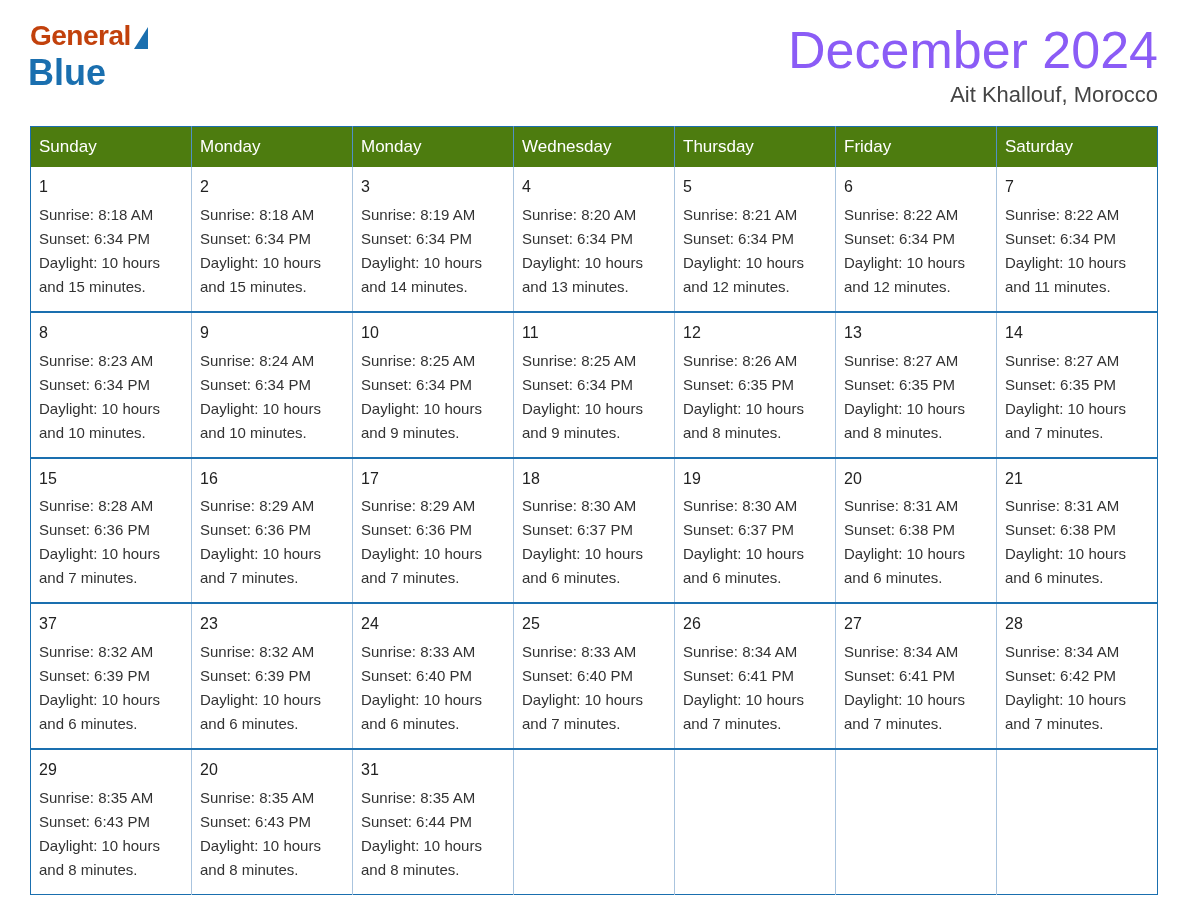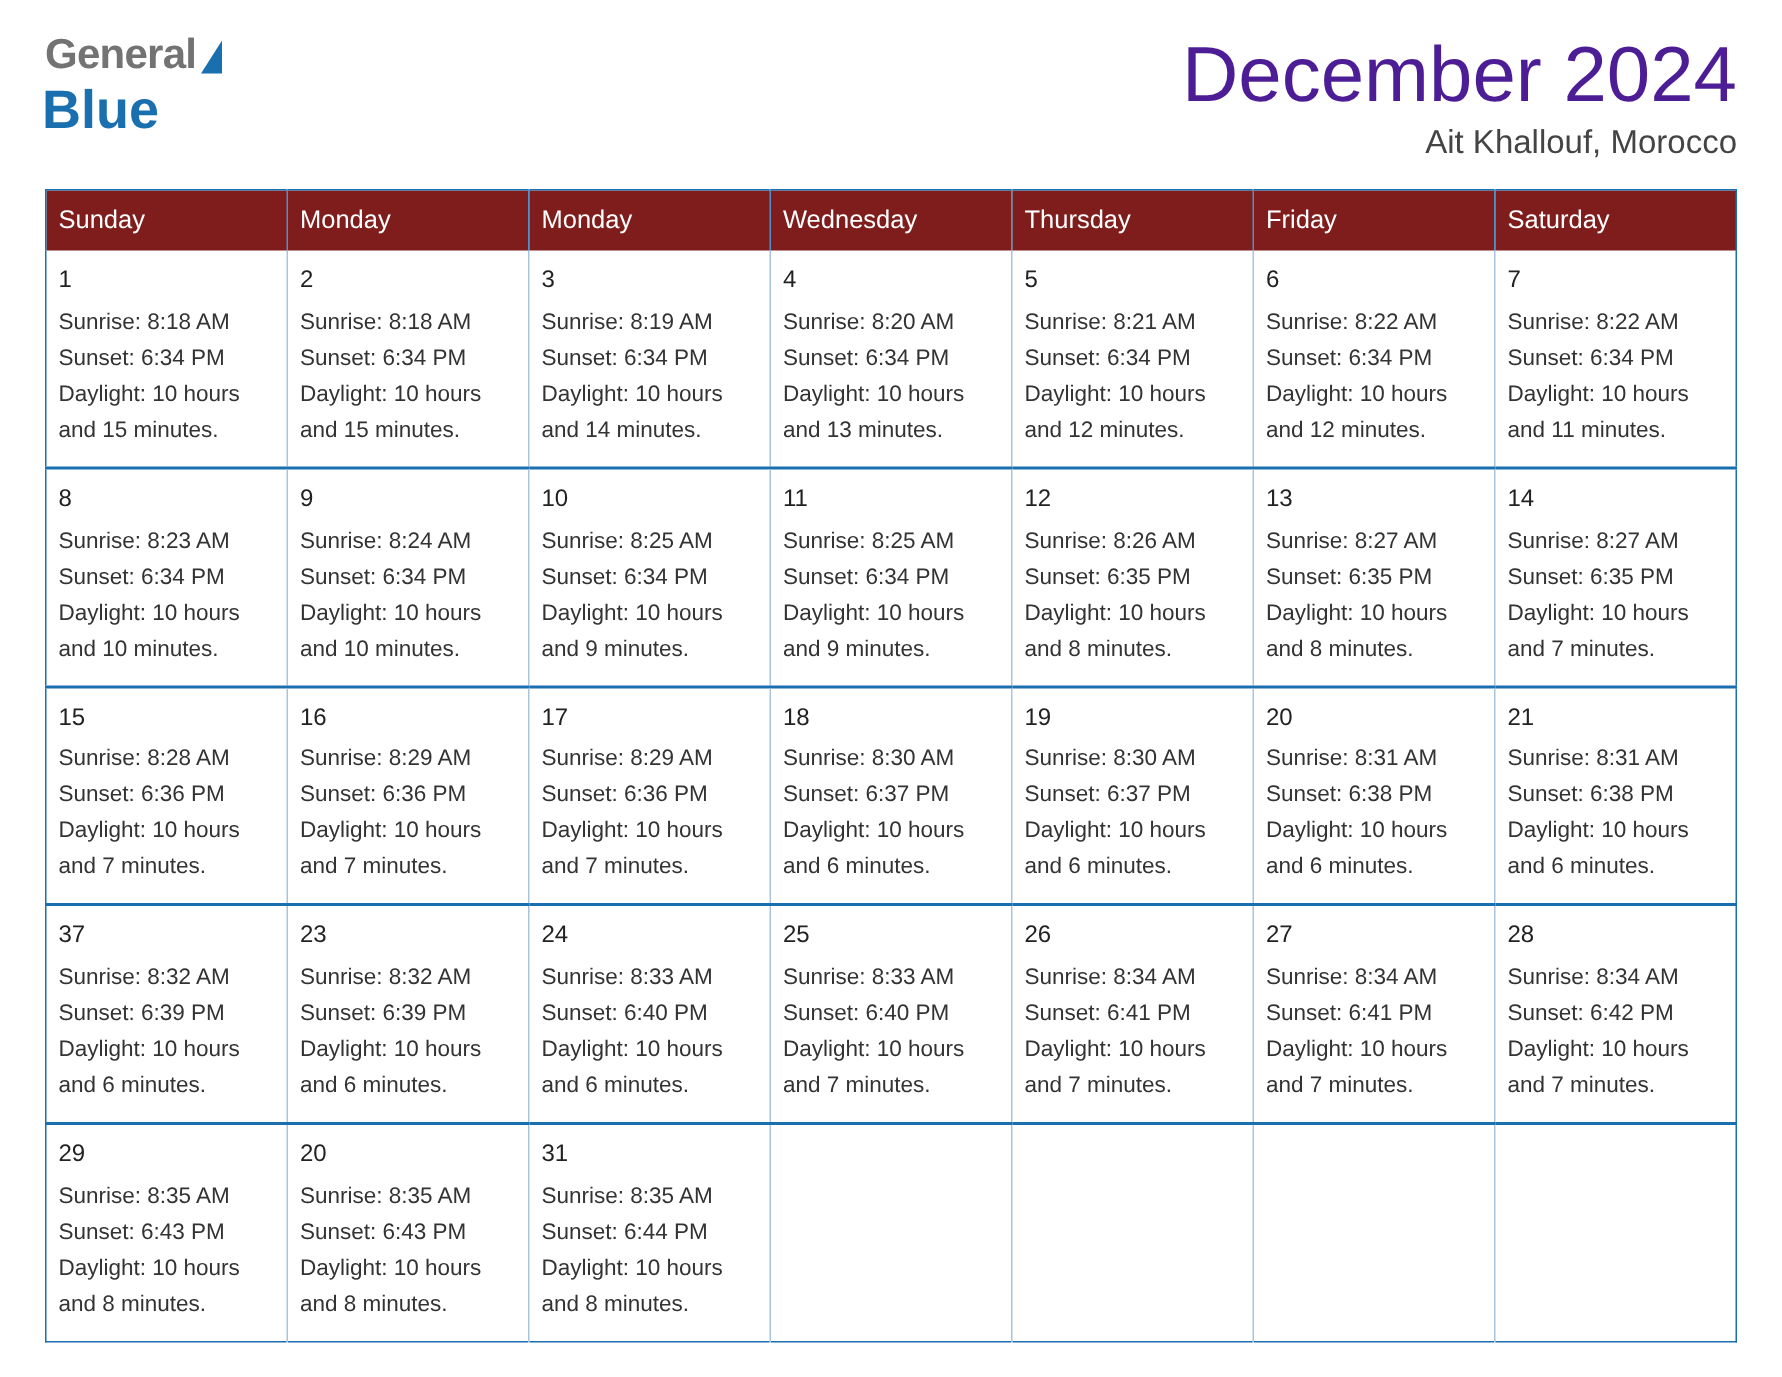--- a/index.html
+++ b/index.html
@@ -21,21 +21,21 @@
       flex-direction: column;
       align-items: flex-start;
     }
     .logo-top {
       display: flex;
       align-items: center;
     }
     .logo-general {
       font-size: 28px;
       font-weight: bold;
-      color: #737373;
+      color: #c2410c;
       letter-spacing: -0.5px;
     }
     .logo-triangle {
       width: 0;
       height: 0;
       border-left: 14px solid transparent;
       border-bottom: 22px solid #1a6faf;
       margin-left: 3px;
       margin-top: 4px;
     }
@@ -44,34 +44,34 @@
       font-weight: bold;
       color: #1a6faf;
       margin-left: -2px;
     }
     .title-block {
       text-align: right;
     }
     .calendar-title {
       font-size: 52px;
       font-weight: normal;
-      color: #4c1d95;
+      color: #8b5cf6;
     }
     .calendar-subtitle {
       font-size: 22px;
       color: #444;
       margin-top: 2px;
     }
     .calendar {
       width: 100%;
       border-collapse: collapse;
       border: 1px solid #1a6faf;
     }
     .calendar thead tr th {
-      background-color: #7f1d1d;
+      background-color: #4d7c0f;
       color: #fff;
       padding: 10px 8px;
       text-align: left;
       font-size: 17px;
       font-weight: normal;
       border-right: 1px solid #5090c8;
     }
     .calendar thead tr th:last-child {
       border-right: none;
     }

